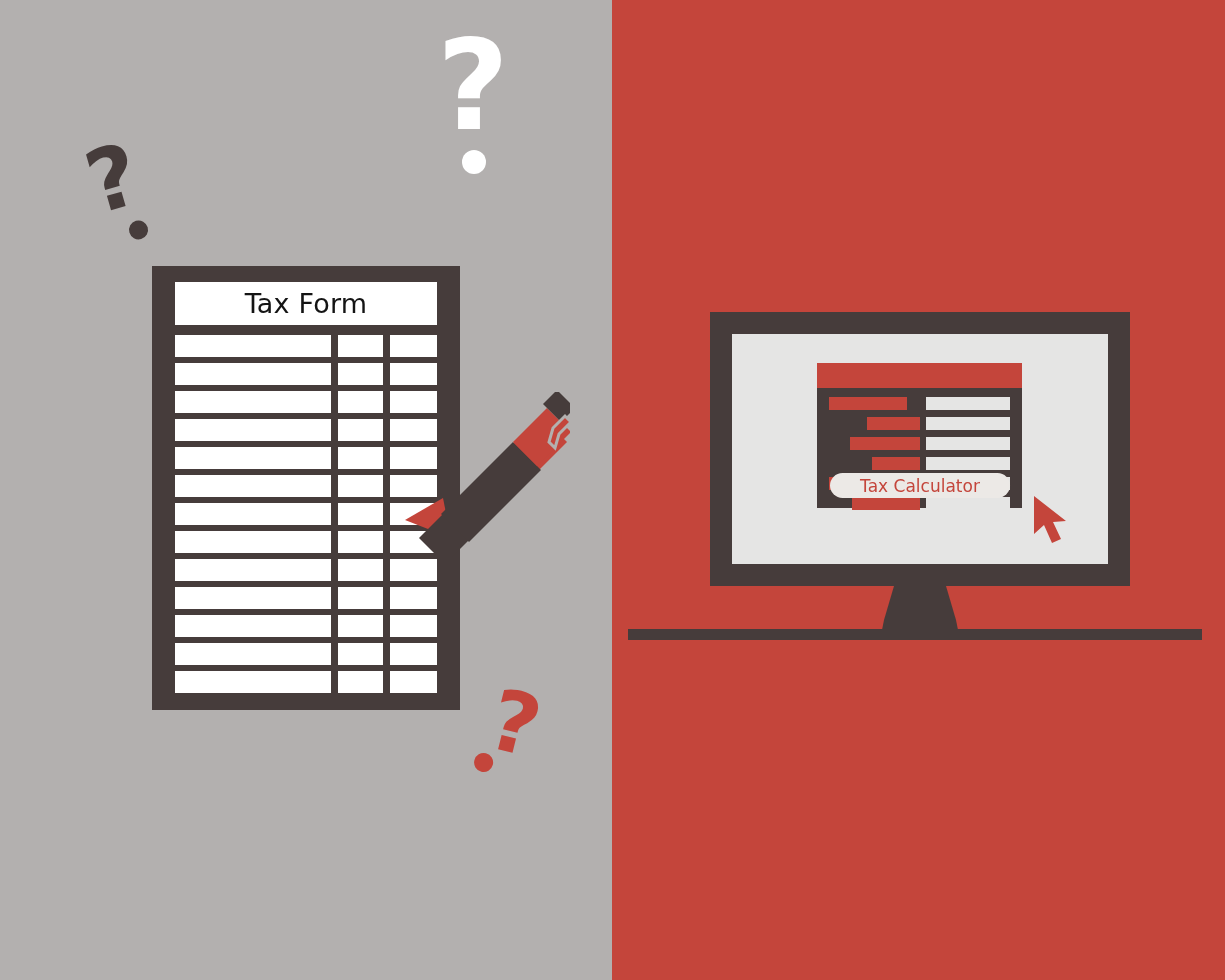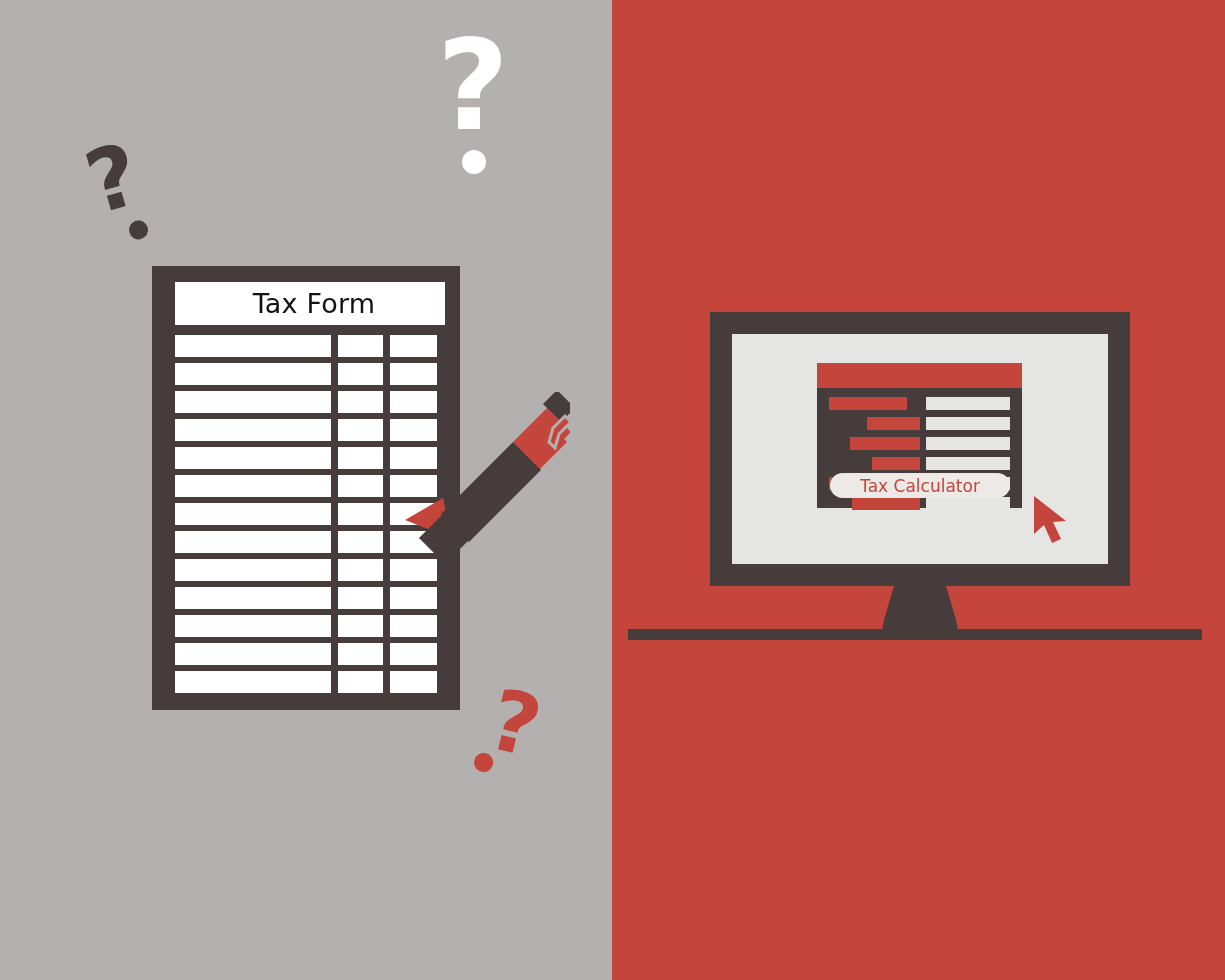--- a/index.html
+++ b/index.html
@@ -117,21 +117,20 @@
     padding: 16px 23px;
   }
   #form-title-box {
     width: 262px;
     height: 43px;
     background: #ffffff;
     display: flex;
     align-items: center;
     justify-content: center;
     margin-bottom: 10px;
-    padding-left: 8px;
   }
   #form-title-box .title-text {
     font-family: "DejaVu Sans", sans-serif;
     font-size: 27px;
     color: #141414;
     letter-spacing: 0.2px;
   }
   #form-table {
     display: flex;
     flex-direction: column;

